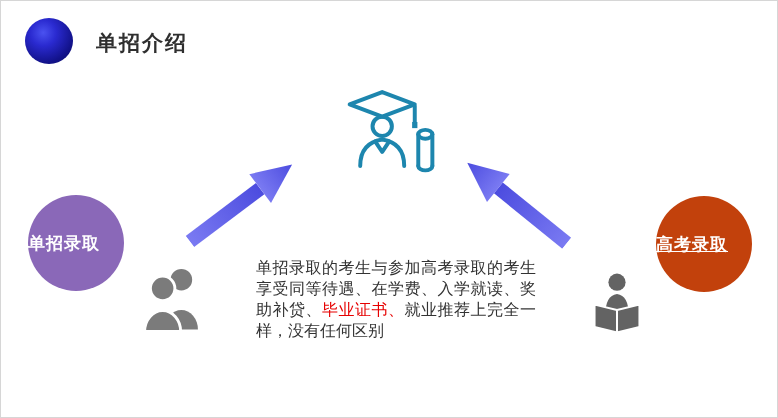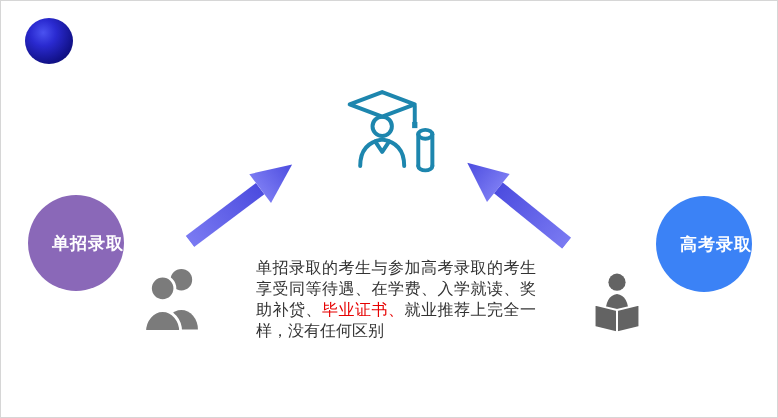--- a/index.html
+++ b/index.html
@@ -14,21 +14,21 @@
   }
   .page-title{
     position:absolute;left:95px;top:28px;font-size:21px;font-weight:600;
     color:#2f2f2f;letter-spacing:2px;
   }
   
   .graduate{position:absolute;left:340px;top:84px;width:100px;height:88px;}
   
   .big-circle{
     position:absolute;width:96px;height:96px;border-radius:50%;
-    display:flex;align-items:center;justify-content:flex-end;
+    display:flex;align-items:center;justify-content:flex-start;
     color:#ffffff;font-size:17px;font-weight:bold;letter-spacing:1px;
   }
   .circle-left{left:27px;top:194px;}
   .circle-right{left:655px;top:195px;}
   
   .arrow{position:absolute;width:128px;height:44px;}
   .arrow-left{left:176px;top:180px;transform:rotate(-37deg);}
   .arrow-right{left:452px;top:180px;transform:rotate(-141deg);}
   
   .people{position:absolute;left:135px;top:260px;width:72px;height:72px;}
@@ -39,41 +39,42 @@
     font-size:16px;line-height:21px;color:#333333;text-align:justify;
   }
   svg{display:block;width:100%;height:100%;}
 </style>
 </head>
 <body>
 
 <div class="slide">
 
   <div class="title-dot"></div>
+  <div class="page-title">单招介绍</div>
 
   <div class="graduate" style="color: rgb(29, 134, 174);">
     <svg viewBox="0 0 110 100" fill="none" stroke="currentColor" stroke-width="4.5" stroke-linejoin="round" stroke-linecap="round">
       <polygon points="8,22 45,8 82,22 45,36"></polygon>
       <line x1="82" y1="24" x2="82" y2="42"></line>
       <rect x="79" y="42" width="6" height="7" fill="currentColor" stroke="none"></rect>
       <circle cx="45" cy="47" r="11"></circle>
       <path d="M20,92 Q20,66 45,62 Q70,66 70,92"></path>
       <polyline points="37,64 45,76 53,64"></polyline>
       <ellipse cx="94" cy="56" rx="8" ry="5"></ellipse>
       <line x1="86" y1="56" x2="86" y2="92"></line>
       <line x1="102" y1="56" x2="102" y2="92"></line>
       <path d="M86,92 a8,5 0 0 0 16,0"></path>
     </svg>
   </div>
 
   <div class="big-circle circle-left" style="background-color: rgb(138, 104, 184);">
     <span>单招录取</span>
   </div>
 
-  <div class="big-circle circle-right" style="background-color: #3b82f6;">
+  <div class="big-circle circle-right" style="background-color: #c2410c; text-decoration: underline;">
     <span>高考录取</span>
   </div>
 
   <div class="arrow arrow-left">
     <svg viewBox="0 0 128 44">
       <defs>
         <linearGradient id="gradL" x1="0" y1="0" x2="1" y2="0">
           <stop offset="0" stop-color="#7a7af2"></stop>
           <stop offset="1" stop-color="#4c4cdf"></stop>
         </linearGradient>

